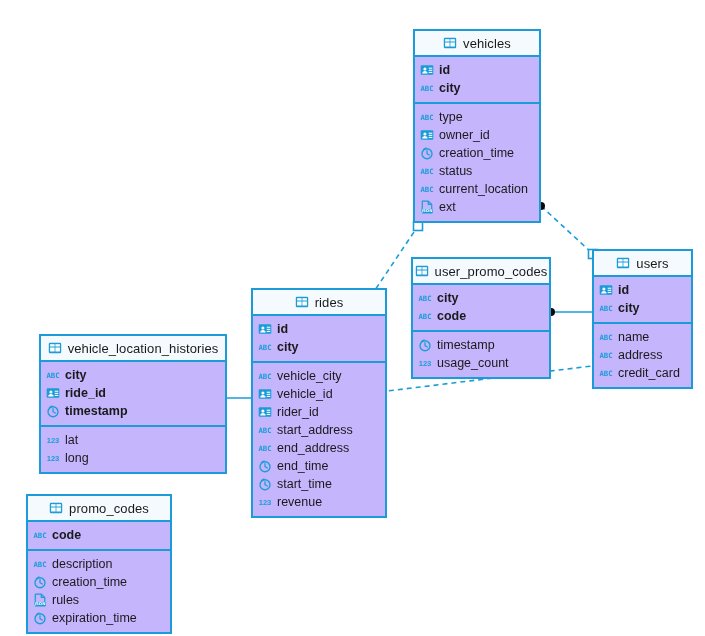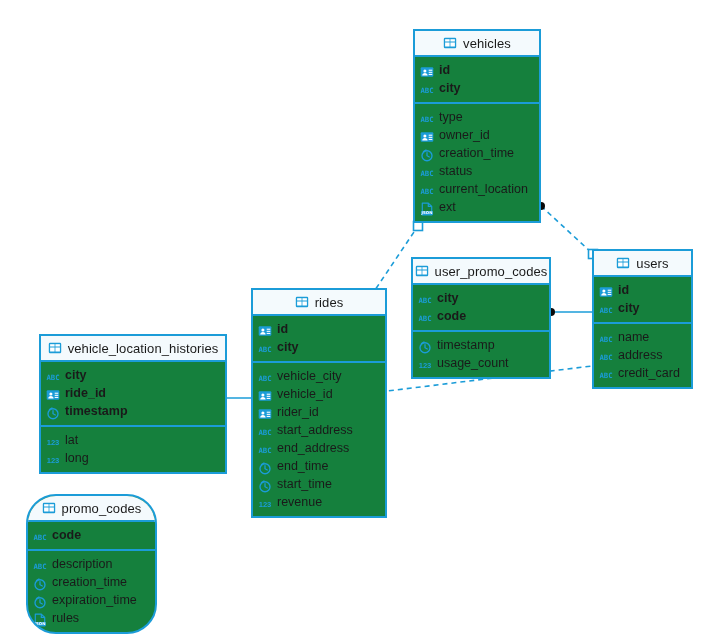--- a/index.html
+++ b/index.html
@@ -8,40 +8,40 @@
     font-family:"Liberation Sans","DejaVu Sans",sans-serif;
     -webkit-font-smoothing:antialiased;
   }
   #canvas{position:absolute;inset:0;width:705px;height:636px;}
   #edges{position:absolute;left:0;top:0;width:705px;height:636px;pointer-events:none;}
 
   .table-box{
     position:absolute;
     box-sizing:border-box;
     border:2px solid #1b9cd8;
-    background:#15803d;
+    background:#c4b5fd;
     overflow:hidden;
   }
   .tbl-header{
     box-sizing:border-box;
     height:26px;
     display:flex;align-items:center;justify-content:center;
     gap:6px;
     background:#f4fafd;
     border-bottom:2px solid #1b9cd8;
     padding:0 8px;
   }
   .tbl-title{
     font-size:13px;color:#1a1a1a;white-space:nowrap;letter-spacing:0.1px;
   }
   .tbl-section{padding:4px 0 5px 0;}
   .tbl-section.keys{border-bottom:2px solid #1b9cd8;}
   .tbl-section.keys .col-name{font-weight:bold;}
   .col{
-    display:flex;align-items:flex-end;gap:5px;
+    display:flex;align-items:center;gap:5px;
     height:18px;padding:0 6px 0 5px;white-space:nowrap;
   }
   .col-name{font-size:12.5px;color:#1a1a1a;line-height:18px;}
 
   
   .ico{flex:0 0 auto;display:inline-flex;align-items:center;justify-content:center;}
   .ico svg{display:block;}
 
   
 </style>
@@ -462,21 +462,21 @@
           <div class="col">
             <span class="ico">
               <svg width="14" height="14" viewBox="0 0 14 14">
                 <text x="7" y="9.8" fill="#1b9cd8" font-size="7.6" font-family="&quot;Liberation Sans&quot;,sans-serif" font-weight="bold" text-anchor="middle">123</text>
               </svg>
             </span>
             <span class="col-name">long</span>
           </div>
         </div>
       </div>
-      <div class="table-box" style="left: 26px; top: 494px; width: 131px; border-radius: 30px;">
+      <div class="table-box" style="left: 26px; top: 494px; width: 146px;">
         <div class="tbl-header">
           <span class="ico">
             <svg width="14" height="14" viewBox="0 0 14 14">
               <rect x="0.8" y="1.8" width="12.4" height="10.4" rx="1.2" fill="#1b9cd8"></rect>
               <rect x="2.1" y="3.2" width="4.5" height="2.3" fill="#fff"></rect>
               <rect x="7.4" y="3.2" width="4.5" height="2.3" fill="#fff"></rect>
               <rect x="2.1" y="6.5" width="4.5" height="4" fill="#fff"></rect>
               <rect x="7.4" y="6.5" width="4.5" height="4" fill="#fff"></rect>
             </svg>
           </span>
@@ -507,34 +507,34 @@
                 <circle cx="7" cy="7.7" r="5" fill="none" stroke="#1b9cd8" stroke-width="1.35"></circle>
                 <path d="M3.5 3.6 L6.0 2.0" stroke="#1b9cd8" stroke-width="1.35" stroke-linecap="round" fill="none"></path>
                 <path d="M7 4.7 L7 7.7 L9.3 9.0" stroke="#1b9cd8" stroke-width="1.25" stroke-linecap="round" fill="none"></path>
               </svg>
             </span>
             <span class="col-name">creation_time</span>
           </div>
           <div class="col">
             <span class="ico">
               <svg width="14" height="14" viewBox="0 0 14 14">
-                <circle cx="7" cy="7.7" r="5" fill="none" stroke="#1b9cd8" stroke-width="1.35"></circle>
-                <path d="M3.5 3.6 L6.0 2.0" stroke="#1b9cd8" stroke-width="1.35" stroke-linecap="round" fill="none"></path>
-                <path d="M7 4.7 L7 7.7 L9.3 9.0" stroke="#1b9cd8" stroke-width="1.25" stroke-linecap="round" fill="none"></path>
-              </svg>
-            </span>
-            <span class="col-name">expiration_time</span>
-          </div>
-          <div class="col">
-            <span class="ico">
-              <svg width="14" height="14" viewBox="0 0 14 14">
                 <path d="M2.3 1.1 h6.0 l3.4 3.3 v8.5 h-9.4 z" fill="none" stroke="#1b9cd8" stroke-width="1.2" stroke-linejoin="round"></path>
                 <path d="M8.3 1.1 v3.3 h3.4" fill="none" stroke="#1b9cd8" stroke-width="1.2" stroke-linejoin="round"></path>
                 <rect x="1.1" y="8.9" width="11.8" height="4.2" rx="0.5" fill="#1b9cd8"></rect>
                 <text x="7" y="12.3" fill="#fff" font-size="3.9" font-family="&quot;DejaVu Sans&quot;,sans-serif" font-weight="bold" text-anchor="middle">JSON</text>
               </svg>
             </span>
             <span class="col-name">rules</span>
+          </div>
+          <div class="col">
+            <span class="ico">
+              <svg width="14" height="14" viewBox="0 0 14 14">
+                <circle cx="7" cy="7.7" r="5" fill="none" stroke="#1b9cd8" stroke-width="1.35"></circle>
+                <path d="M3.5 3.6 L6.0 2.0" stroke="#1b9cd8" stroke-width="1.35" stroke-linecap="round" fill="none"></path>
+                <path d="M7 4.7 L7 7.7 L9.3 9.0" stroke="#1b9cd8" stroke-width="1.25" stroke-linecap="round" fill="none"></path>
+              </svg>
+            </span>
+            <span class="col-name">expiration_time</span>
           </div>
         </div>
       </div>
     </div>
 </div>
 
 </body></html>

